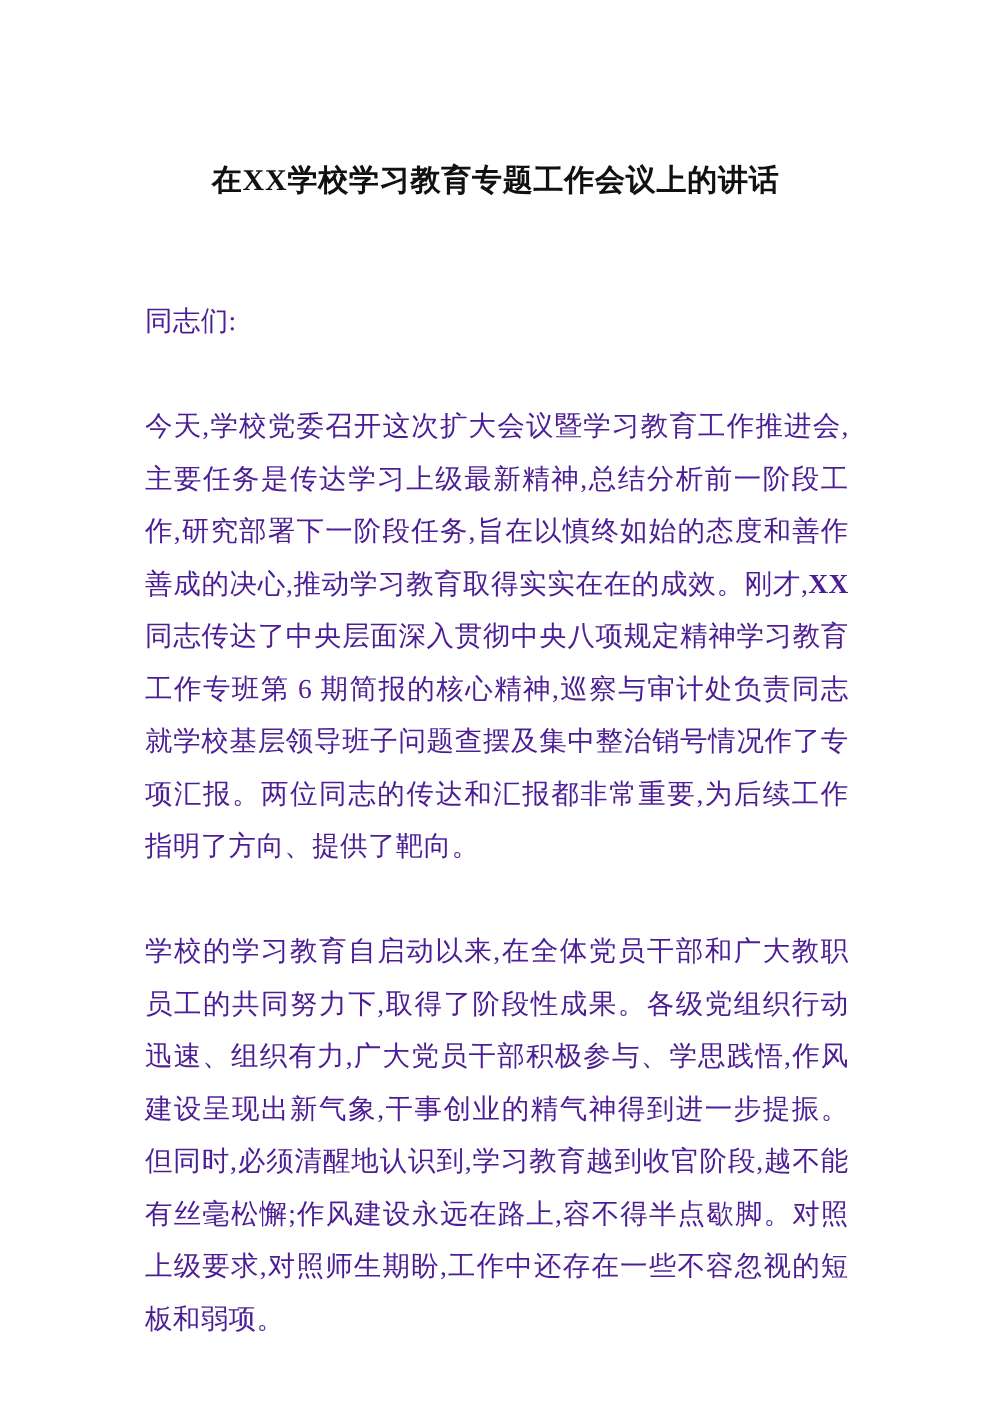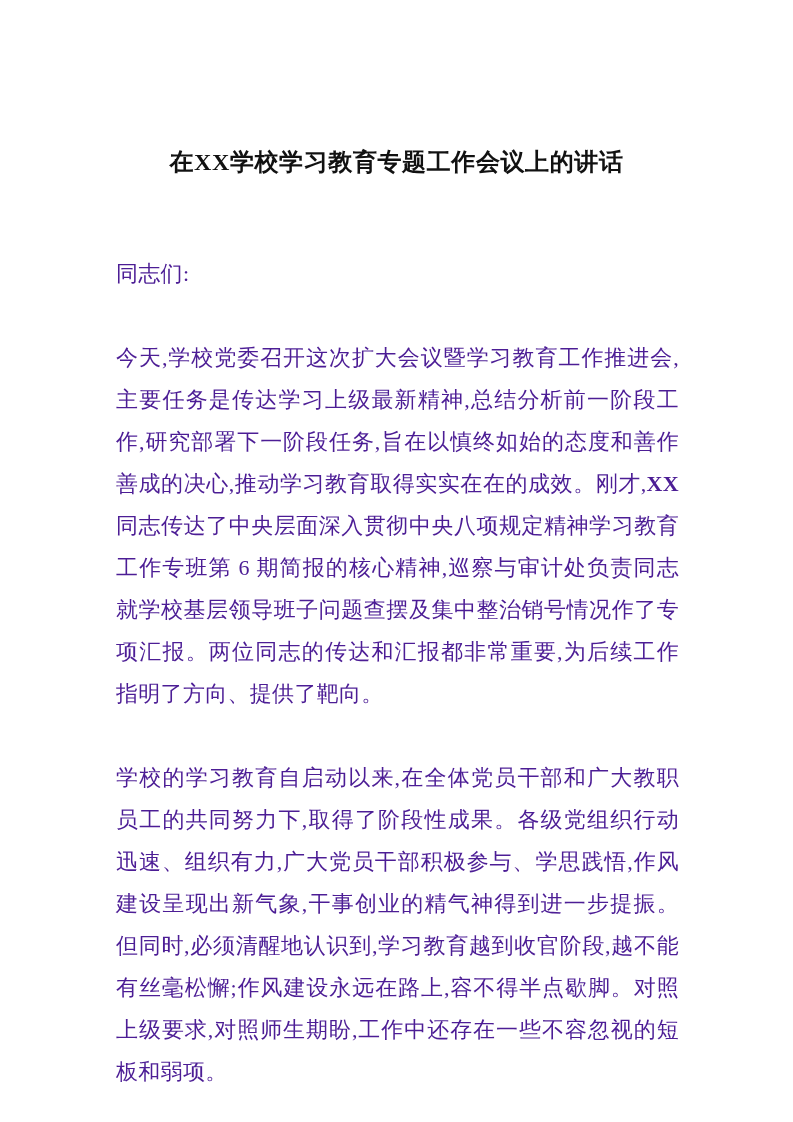--- a/index.html
+++ b/index.html
@@ -13,21 +13,21 @@
     position: relative;
     overflow: hidden;
     font-family: "Liberation Serif", "DejaVu Serif", serif;
     color: #1a1a1a;
     -webkit-font-smoothing: antialiased;
   }
 
   .page {
     position: absolute;
     left: 0;
-    top: 17px;
+    top: 0;
     width: 793px;
     height: 880px;
     background: #ffffff;
   }
 
   .doc-body {
     position: absolute;
     left: 116px;
     top: 0;
     width: 563px;

